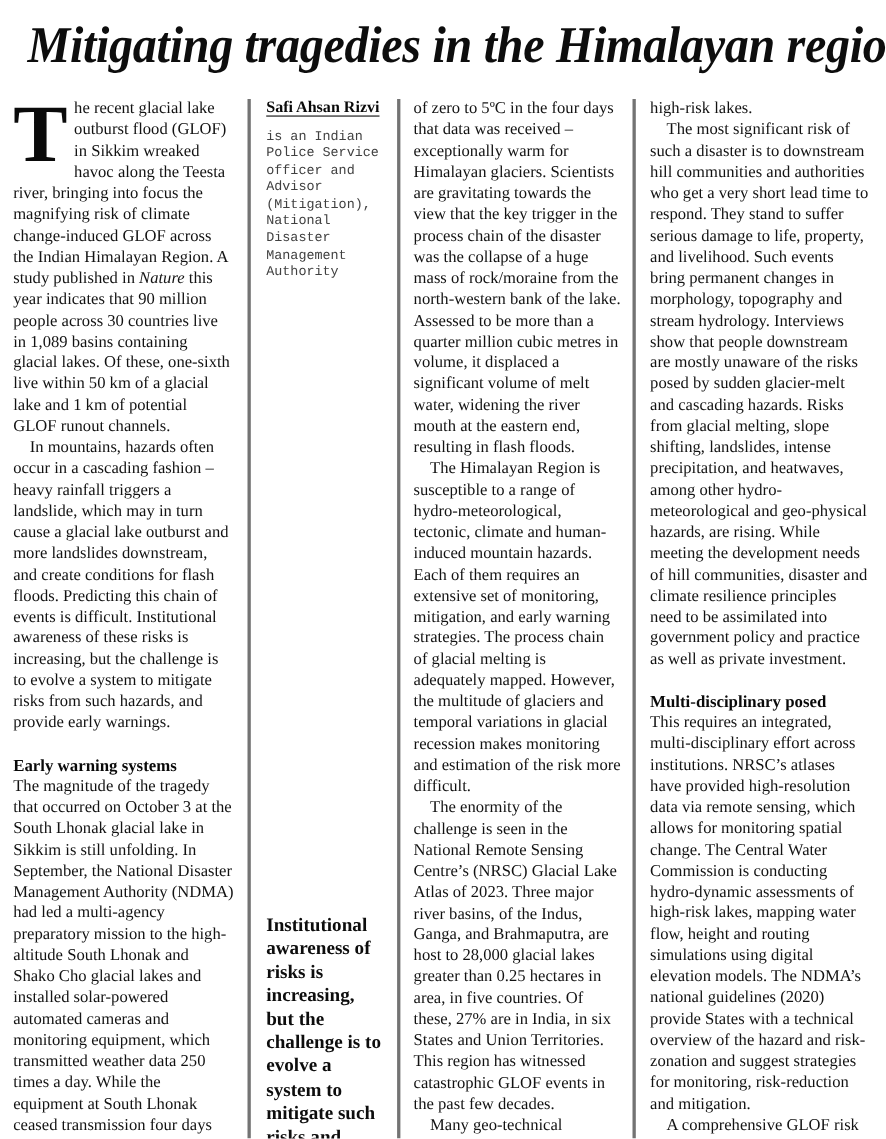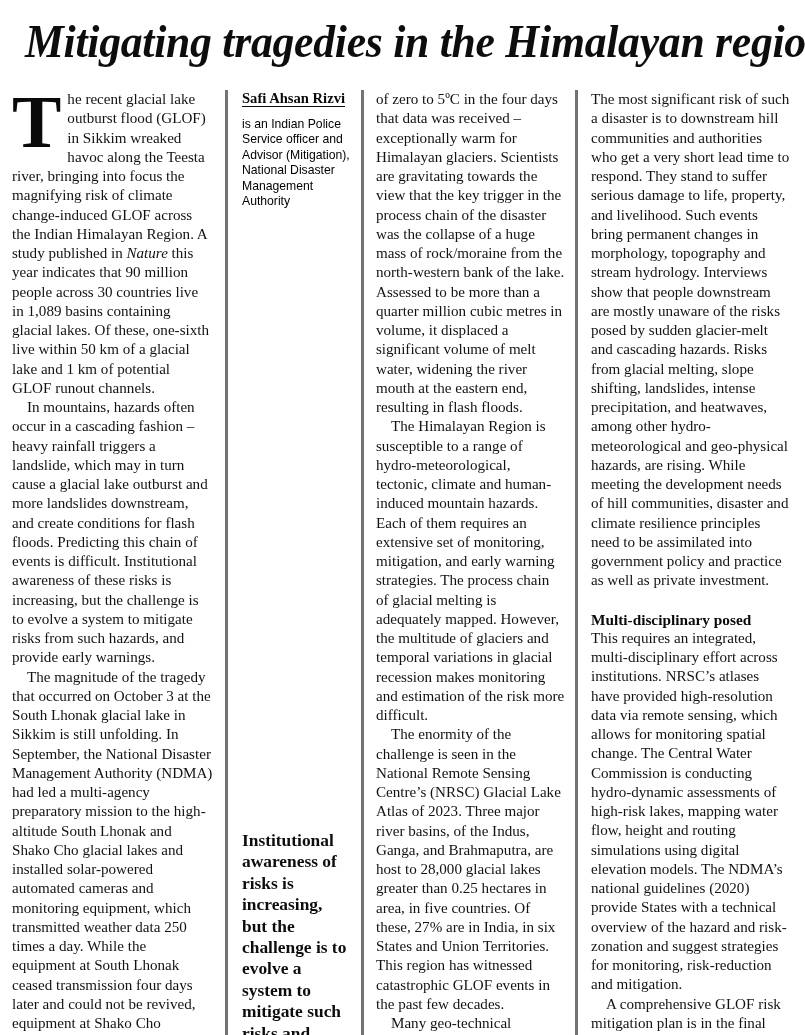--- a/index.html
+++ b/index.html
@@ -102,24 +102,24 @@
     font-family: "Liberation Serif", "DejaVu Serif", serif;
     font-weight: 700;
     font-size: 14.6px;
     line-height: 17px;
     text-decoration: underline;
     text-underline-offset: 2.5px;
     color: #0a0a0a;
     margin: 0 0 10px 0;
   }
   .byline-bio {
-    font-family: Liberation Sans, sans-serif;
+    font-family: Liberation Mono, monospace;
     font-size: 12.2px;
     line-height: 15.4px;
-    color: #000000;
+    color: #404040;
     margin: 0;
   }
 
   .pullquote {
     position: absolute;
     left: 14px;
     right: 10px;
     top: 740px;
     font-family: "Liberation Serif", "DejaVu Serif", serif;
     font-weight: 700;
@@ -133,38 +133,40 @@
 
 <div class="page">
 
   <h1 class="headline">Mitigating tragedies in the Himalayan region</h1>
 
   <div class="columns">
 
     <div class="col col-1 body-text">
       <p class="dropcap-para"><span class="dropcap">T</span><span>he recent glacial lake outburst flood (GLOF) in Sikkim wreaked havoc along the Teesta river, bringing into focus the magnifying risk of climate change-induced GLOF across the Indian Himalayan Region. A study published in </span><em class="bookttl">Nature</em><span> this year indicates that 90 million people across 30 countries live in 1,089 basins containing glacial lakes. Of these, one-sixth live within 50 km of a glacial lake and 1 km of potential GLOF runout channels.</span></p>
       <p>In mountains, hazards often occur in a cascading fashion – heavy rainfall triggers a landslide, which may in turn cause a glacial lake outburst and more landslides downstream, and create conditions for flash floods. Predicting this chain of events is difficult. Institutional awareness of these risks is increasing, but the challenge is to evolve a system to mitigate risks from such hazards, and provide early warnings.</p>
+      <h2 class="subhead">Early warning systems</h2>
       <p>The magnitude of the tragedy that occurred on October 3 at the South Lhonak glacial lake in Sikkim is still unfolding. In September, the National Disaster Management Authority (NDMA) had led a multi-agency preparatory mission to the high-altitude South Lhonak and Shako Cho glacial lakes and installed solar-powered automated cameras and monitoring equipment, which transmitted weather data 250 times a day. While the equipment at South Lhonak ceased transmission four days later and could not be revived, equipment at Shako Cho continues to transmit data. The expedition was successful in identifying locations to install sensors for an end-to-end early warning system during the next mission and in identifying possible mitigation measures for both lakes such as small check dams.</p>
 
     </div>
 
     <div class="col col-2 col-rule">
       <div class="byline-name">Safi Ahsan Rizvi</div>
       <div class="byline-bio">is an Indian Police Service officer and Advisor (Mitigation), National Disaster Management Authority</div>
       <div class="pullquote">Institutional awareness of risks is increasing, but the challenge is to evolve a system to mitigate such risks and provide early warnings</div>
     </div>
 
     <div class="col col-3 col-rule body-text">
       <p>of zero to 5ºC in the four days that data was received – exceptionally warm for Himalayan glaciers. Scientists are gravitating towards the view that the key trigger in the process chain of the disaster was the collapse of a huge mass of rock/moraine from the north-western bank of the lake. Assessed to be more than a quarter million cubic metres in volume, it displaced a significant volume of melt water, widening the river mouth at the eastern end, resulting in flash floods.</p>
       <p>The Himalayan Region is susceptible to a range of hydro-meteorological, tectonic, climate and human-induced mountain hazards. Each of them requires an extensive set of monitoring, mitigation, and early warning strategies. The process chain of glacial melting is adequately mapped. However, the multitude of glaciers and temporal variations in glacial recession makes monitoring and estimation of the risk more difficult.</p>
       <p>The enormity of the challenge is seen in the National Remote Sensing Centre’s (NRSC) Glacial Lake Atlas of 2023. Three major river basins, of the Indus, Ganga, and Brahmaputra, are host to 28,000 glacial lakes greater than 0.25 hectares in area, in five countries. Of these, 27% are in India, in six States and Union Territories. This region has witnessed catastrophic GLOF events in the past few decades.</p>
       <p>Many geo-technical solutions for mitigation of GLOFs have been tried globally, including excavating channels for regulated discharge, drainage using pipes and pumps, spillway construction, and setting up small catchment dams to cut the speed of outflow. But in practice, conditions above 5,000 metres above mean sea level create formidable challenges such as inaccessibility, impossibilities in transporting and retaining excavation equipment, strong winds, difficulties in sourcing power and connectivity, and vandalism. These measures are arduous and labour-intensive, yet need to be implemented across</p>
     </div>
 
     <div class="col col-4 col-rule body-text">
+      <p>high-risk lakes.</p>
       <p>The most significant risk of such a disaster is to downstream hill communities and authorities who get a very short lead time to respond. They stand to suffer serious damage to life, property, and livelihood. Such events bring permanent changes in morphology, topography and stream hydrology. Interviews show that people downstream are mostly unaware of the risks posed by sudden glacier-melt and cascading hazards. Risks from glacial melting, slope shifting, landslides, intense precipitation, and heatwaves, among other hydro-meteorological and geo-physical hazards, are rising. While meeting the development needs of hill communities, disaster and climate resilience principles need to be assimilated into government policy and practice as well as private investment.</p>
       <h2 class="subhead">Multi-disciplinary posed</h2>
       <p>This requires an integrated, multi-disciplinary effort across institutions. NRSC’s atlases have provided high-resolution data via remote sensing, which allows for monitoring spatial change. The Central Water Commission is conducting hydro-dynamic assessments of high-risk lakes, mapping water flow, height and routing simulations using digital elevation models. The NDMA’s national guidelines (2020) provide States with a technical overview of the hazard and risk-zonation and suggest strategies for monitoring, risk-reduction and mitigation.</p>
       <p>A comprehensive GLOF risk mitigation plan is in the final stages of approval and will include installation of monitoring and end-to-end early warning systems at high-risk glacial lakes. In this endeavour, all governments and scientific institutions need to come together to integrate resources and capacities in disaster risk reduction. While appropriate synergies have been created, increased focus on prevention and mitigation will reduce loss and damage and bring stability into the lives of hill communities.</p>
     </div>
 
   </div>
 </div>
 
 </body></html>

